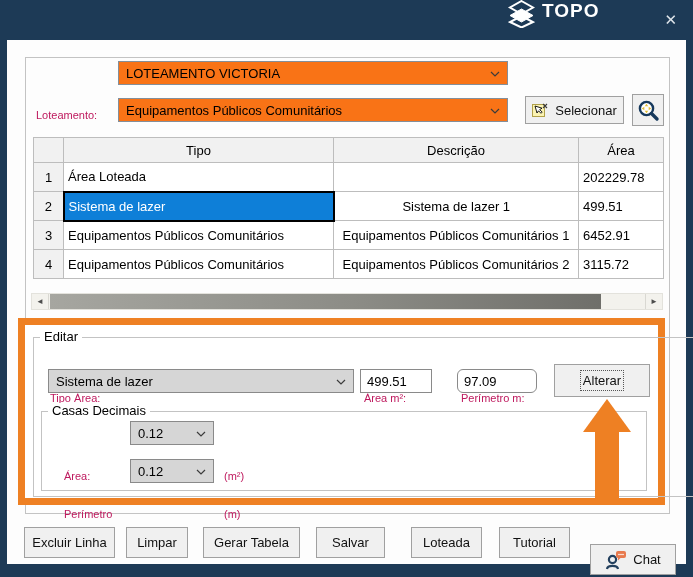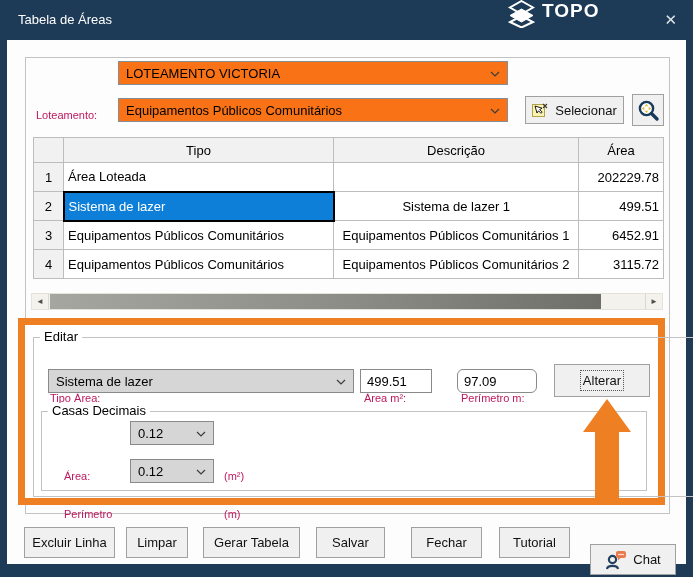--- a/index.html
+++ b/index.html
@@ -26,21 +26,21 @@
     display:flex;align-items:center;justify-content:center;gap:6px;cursor:pointer;color:#111;}
   .btn.focus span{outline:1px dotted #555;outline-offset:2px;}
   
   .grid{position:absolute;left:26px;top:97px;width:630px;border-collapse:collapse;table-layout:fixed;}
   .grid th,.grid td{border:1px solid #bdbdbd;font-size:13px;font-weight:normal;padding:0 4px;
     overflow:hidden;white-space:nowrap;box-sizing:border-box;}
   .grid th{background:#f1f1f1;height:25px;text-align:center;}
   .grid td{height:29px;background:#fff;}
   .grid td.num{background:#f1f1f1;text-align:center;}
   .grid td.desc{text-align:center;}
-  .grid td.area{text-align:right;}
+  .grid td.area{text-align:left;}
   .grid td.sel{background:#0e7fd8;color:#fff;border:2px solid #000;}
   
   .hscroll{position:absolute;left:24px;top:253px;width:632px;height:17px;background:#f3f2ed;
     border:1px solid #e3e2dc;box-sizing:border-box;}
   .sb-btn{position:absolute;top:0;width:16px;height:15px;display:flex;align-items:center;justify-content:center;
     font-size:8px;color:#4d4d4d;cursor:pointer;}
   .sb-left{left:0;border-right:1px solid #d9d8d2;}
   .sb-right{right:0;border-left:1px solid #d9d8d2;}
   .sb-thumb{position:absolute;left:18px;top:0;width:551px;height:15px;cursor:pointer;
     background:linear-gradient(to right,#a6a6a0 0%,#8c8c86 55%,#6f6f6a 100%);}
@@ -54,21 +54,20 @@
   .arrow{position:absolute;left:576px;top:359px;z-index:5;}
   
   .footer-btn{height:31px;}
 </style>
 </head>
 <body>
 
 <div class="window">
 
   <div class="titlebar">
-    <span class="title">Tabela de Áreas</span>
     <div class="brand">
       <svg width="27" height="28" viewBox="0 0 27 28">
         <polygon points="13.5,1 25,7.5 13.5,14 2,7.5" fill="none" stroke="#fff" stroke-width="2"></polygon>
         <polygon points="13.5,9 25,15.5 13.5,22 2,15.5" fill="#fff" stroke="#fff" stroke-width="1"></polygon>
         <polygon points="13.5,16 25,22 13.5,27.5 2,22" fill="none" stroke="#fff" stroke-width="2"></polygon>
       </svg>
       <span class="brand-text">TOPO</span>
     </div>
     <span class="close">✕</span>
   </div>
@@ -222,21 +221,21 @@
     <div class="btn footer-btn" style="left:119px;top:487px;width:62px;">
       <span>Limpar</span>
     </div>
     <div class="btn footer-btn" style="left:196px;top:487px;width:97px;">
       <span>Gerar Tabela</span>
     </div>
     <div class="btn footer-btn" style="left:309px;top:487px;width:69px;">
       <span>Salvar</span>
     </div>
     <div class="btn footer-btn" style="left:404px;top:487px;width:71px;">
-      <span>Fechar</span>
+      <span>Loteada</span>
     </div>
     <div class="btn footer-btn" style="left:492px;top:487px;width:71px;">
       <span>Tutorial</span>
     </div>
     <div class="btn footer-btn" style="left:583px;top:487px;width:86px;margin-top:17px;">
       <svg width="22" height="20" viewBox="0 0 22 20">
         <circle cx="7.5" cy="9.5" r="3.6" fill="none" stroke="#23405e" stroke-width="2.2"></circle>
         <path d="M2,19 C2.5,14.8 12.5,14.8 13,19" fill="none" stroke="#23405e" stroke-width="2.2"></path>
         <rect x="11" y="1" width="10" height="7" rx="2" fill="#e87a4e"></rect>
         <polygon points="13,7.5 13,10.5 16,7.5" fill="#e87a4e"></polygon>

